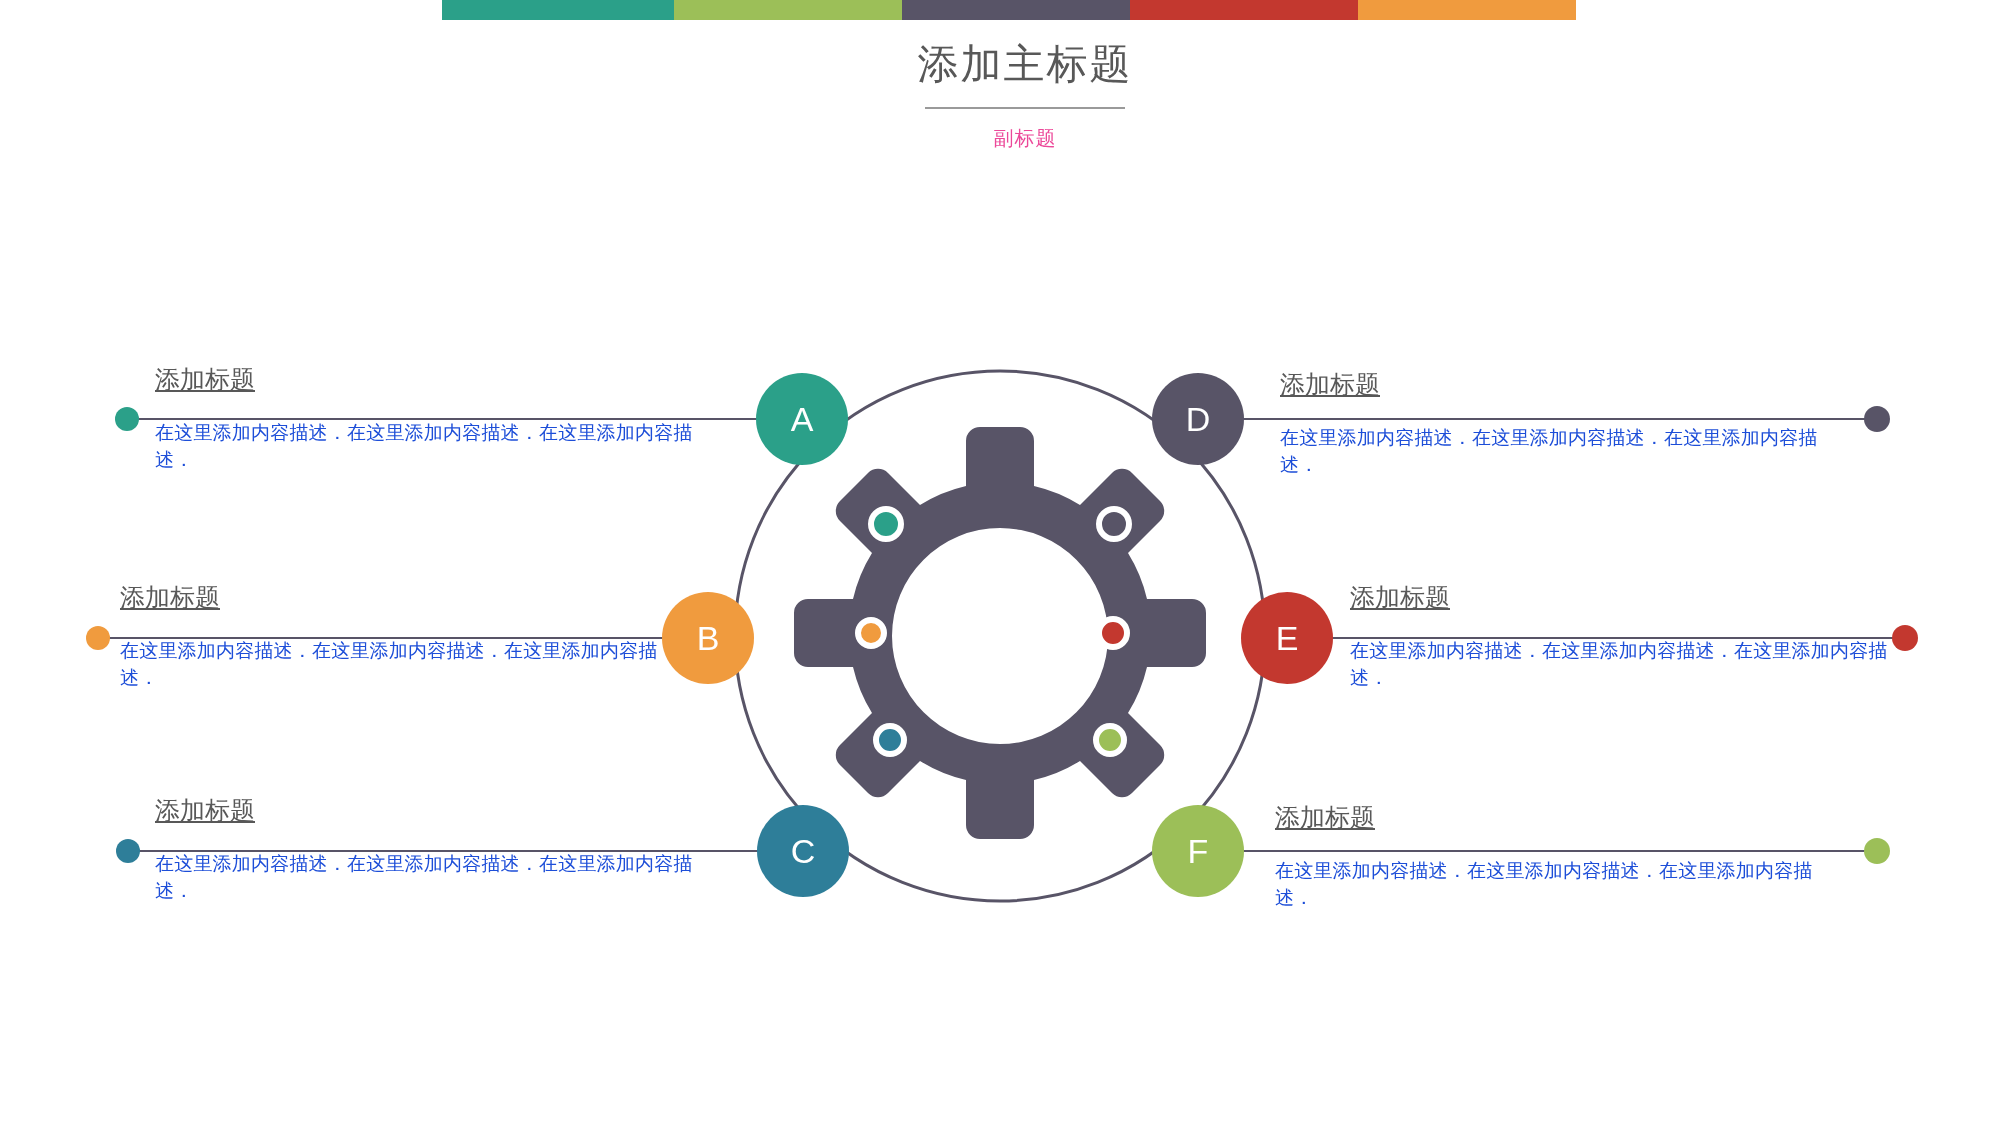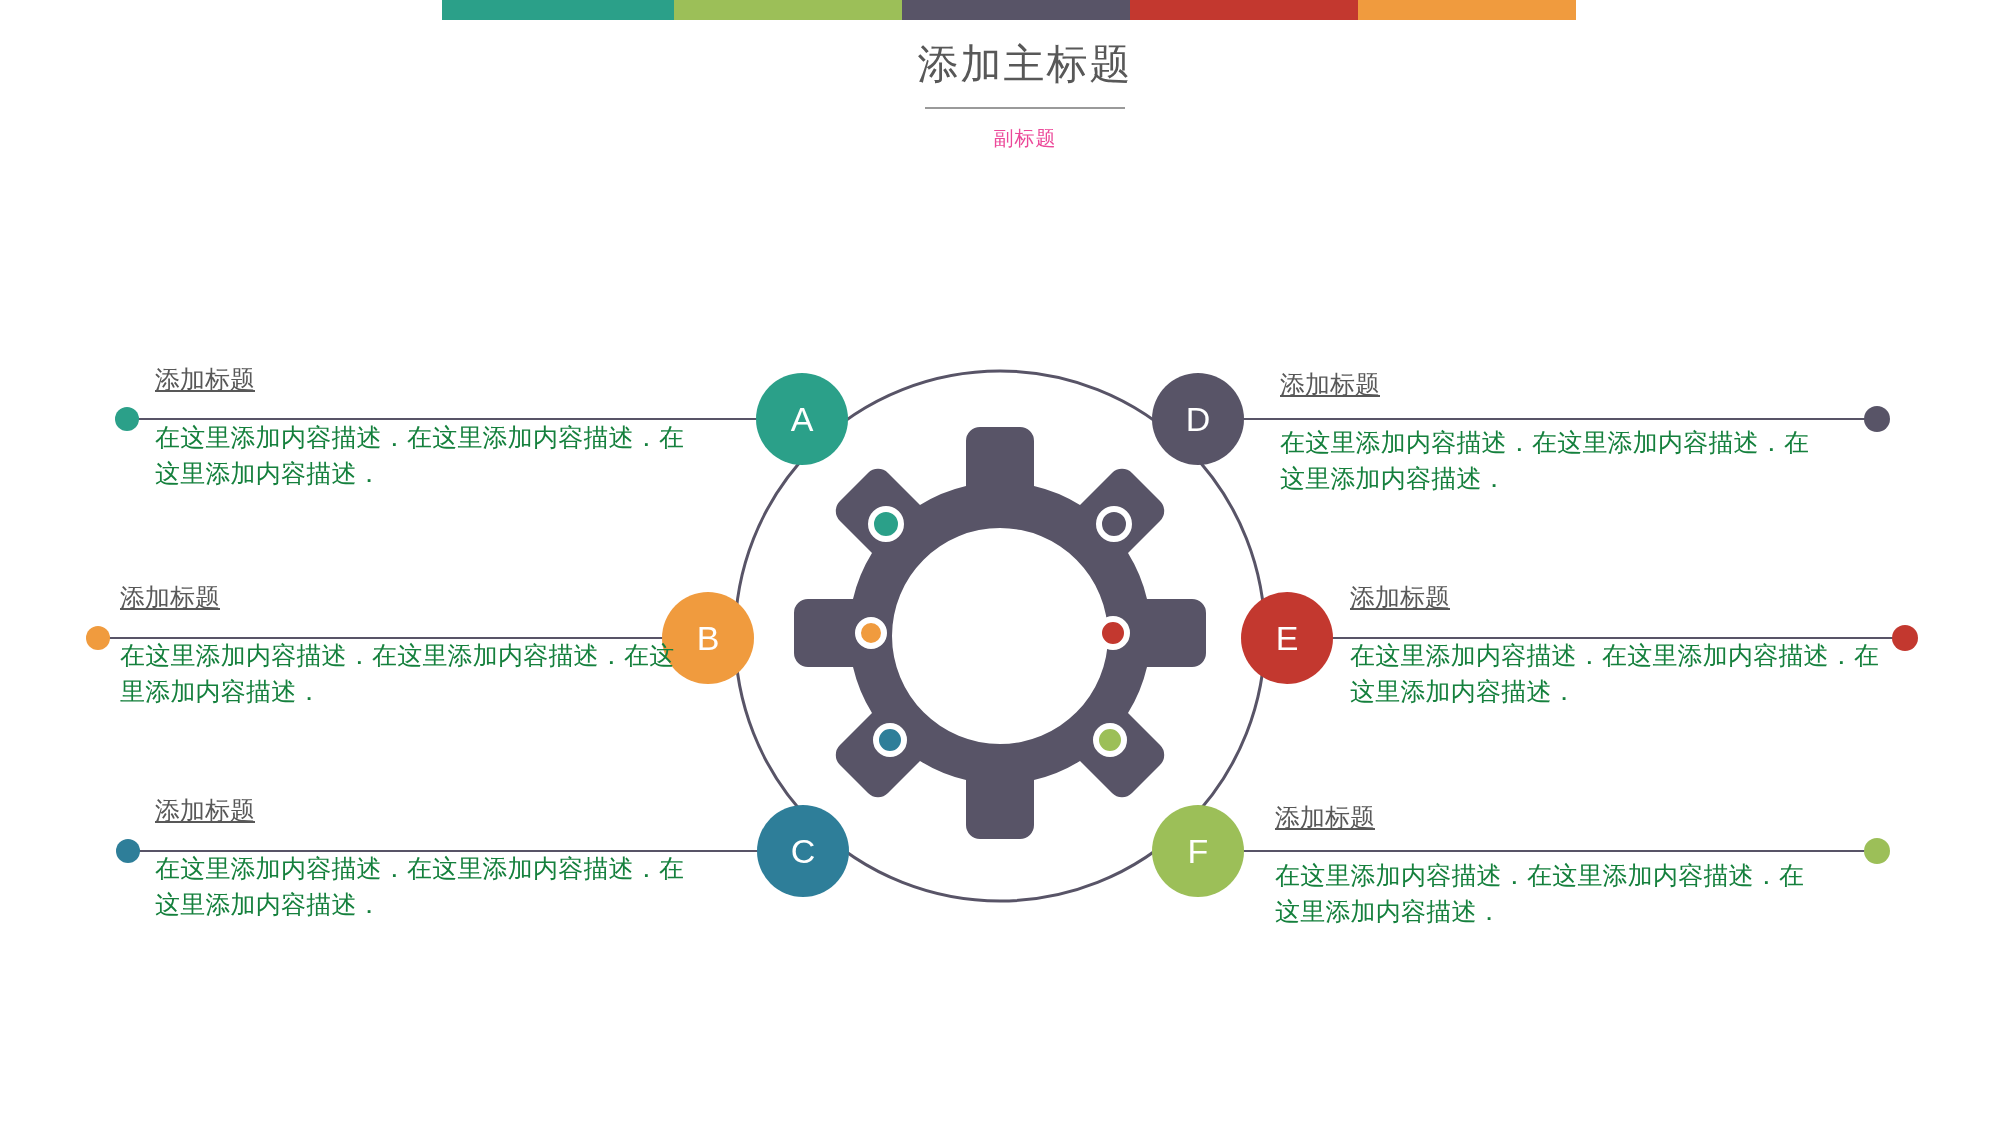--- a/index.html
+++ b/index.html
@@ -92,22 +92,22 @@
   
   .item-text { position: absolute; }
   .item-title {
     font-size: 25px;
     color: #585858;
     line-height: 1;
     white-space: nowrap;
     text-decoration: underline;
   }
   .item-body {
-    font-size: 25px;
-    color: #15803d;
+    font-size: 19px;
+    color: #1d4ed8;
     line-height: 1.42;
     letter-spacing: 0.2px;
   }
   .left .item-title  { text-align: left; }
   .right .item-title { text-align: left; }
 </style>
 </head>
 <body>
 
 <div id="top-bar">

